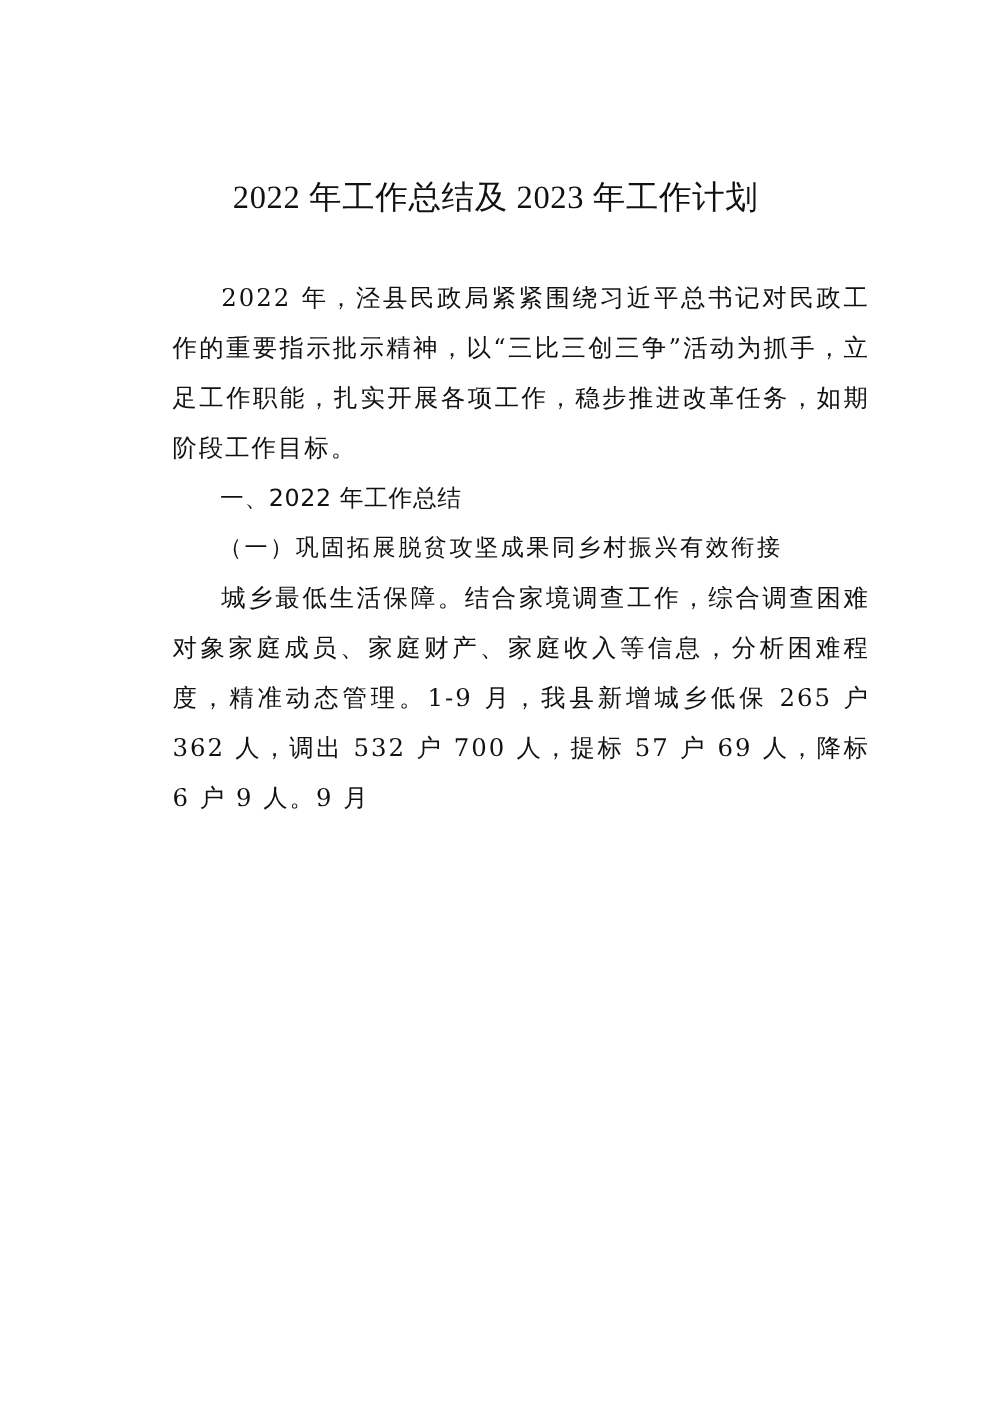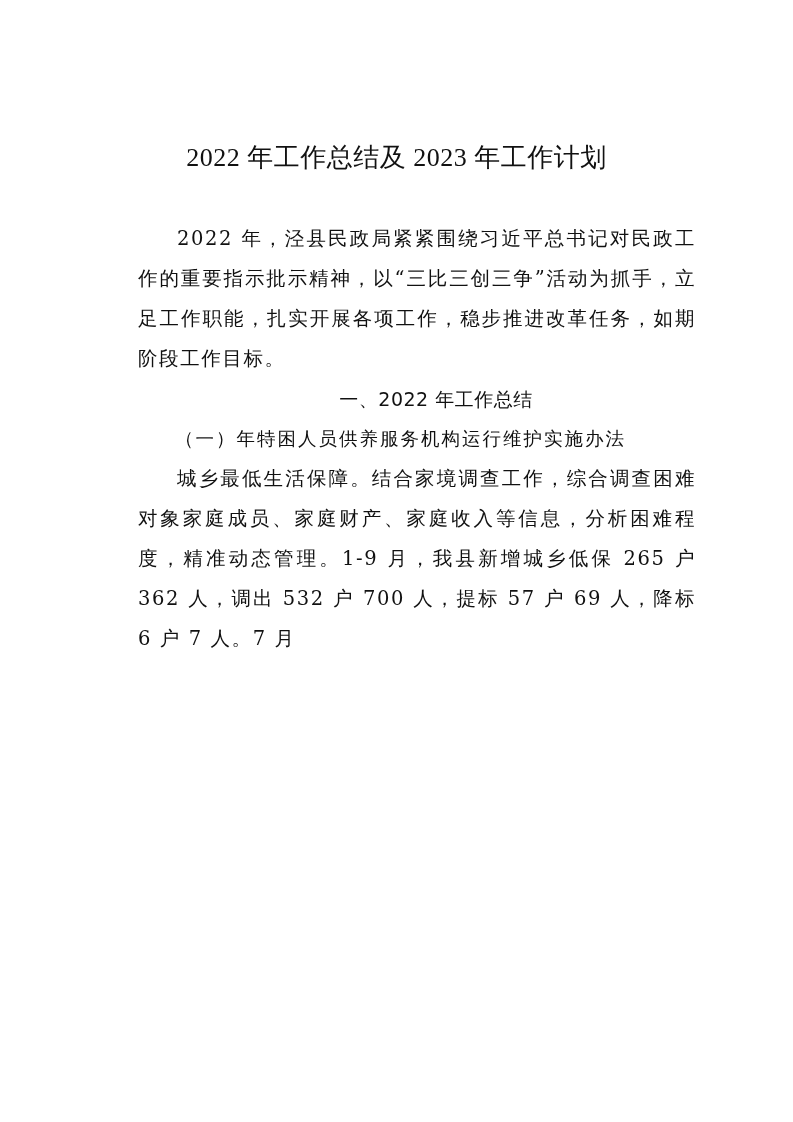--- a/index.html
+++ b/index.html
@@ -48,35 +48,34 @@
     text-align: justify;
     text-align-last: left;
     letter-spacing: 1.6px;
   }
   .h1 {
     margin: 0;
     text-indent: 2em;
     font-family: "DejaVu Sans", "Liberation Sans", sans-serif;
     font-size: 19px;
     letter-spacing: 0.5px;
-    text-align: center;
   }
   .h2 {
     margin: 0;
     text-indent: 2em;
     font-family: "DejaVu Sans", "Liberation Sans", sans-serif;
     font-size: 18.5px;
     letter-spacing: 2px;
   }
 </style>
 </head>
 <body>
 
 <div class="page">
   <div class="title">2022 年工作总结及 2023 年工作计划</div>
 
   <div class="body-text">
     <p class="para">2022 年，泾县民政局紧紧围绕习近平总书记对民政工作的重要指示批示精神，以“三比三创三争”活动为抓手，立足工作职能，扎实开展各项工作，稳步推进改革任务，如期阶段工作目标。</p>
     <p class="h1">一、2022 年工作总结</p>
-    <p class="h2">（一）年特困人员供养服务机构运行维护实施办法</p>
-    <p class="para">城乡最低生活保障。结合家境调查工作，综合调查困难对象家庭成员、家庭财产、家庭收入等信息，分析困难程度，精准动态管理。1-9 月，我县新增城乡低保 265 户 362 人，调出 532 户 700 人，提标 57 户 69 人，降标 6 户 7 人。7 月</p>
+    <p class="h2">（一）巩固拓展脱贫攻坚成果同乡村振兴有效衔接</p>
+    <p class="para">城乡最低生活保障。结合家境调查工作，综合调查困难对象家庭成员、家庭财产、家庭收入等信息，分析困难程度，精准动态管理。1-9 月，我县新增城乡低保 265 户 362 人，调出 532 户 700 人，提标 57 户 69 人，降标 6 户 9 人。9 月</p>
   </div>
 </div>
 
 </body></html>

